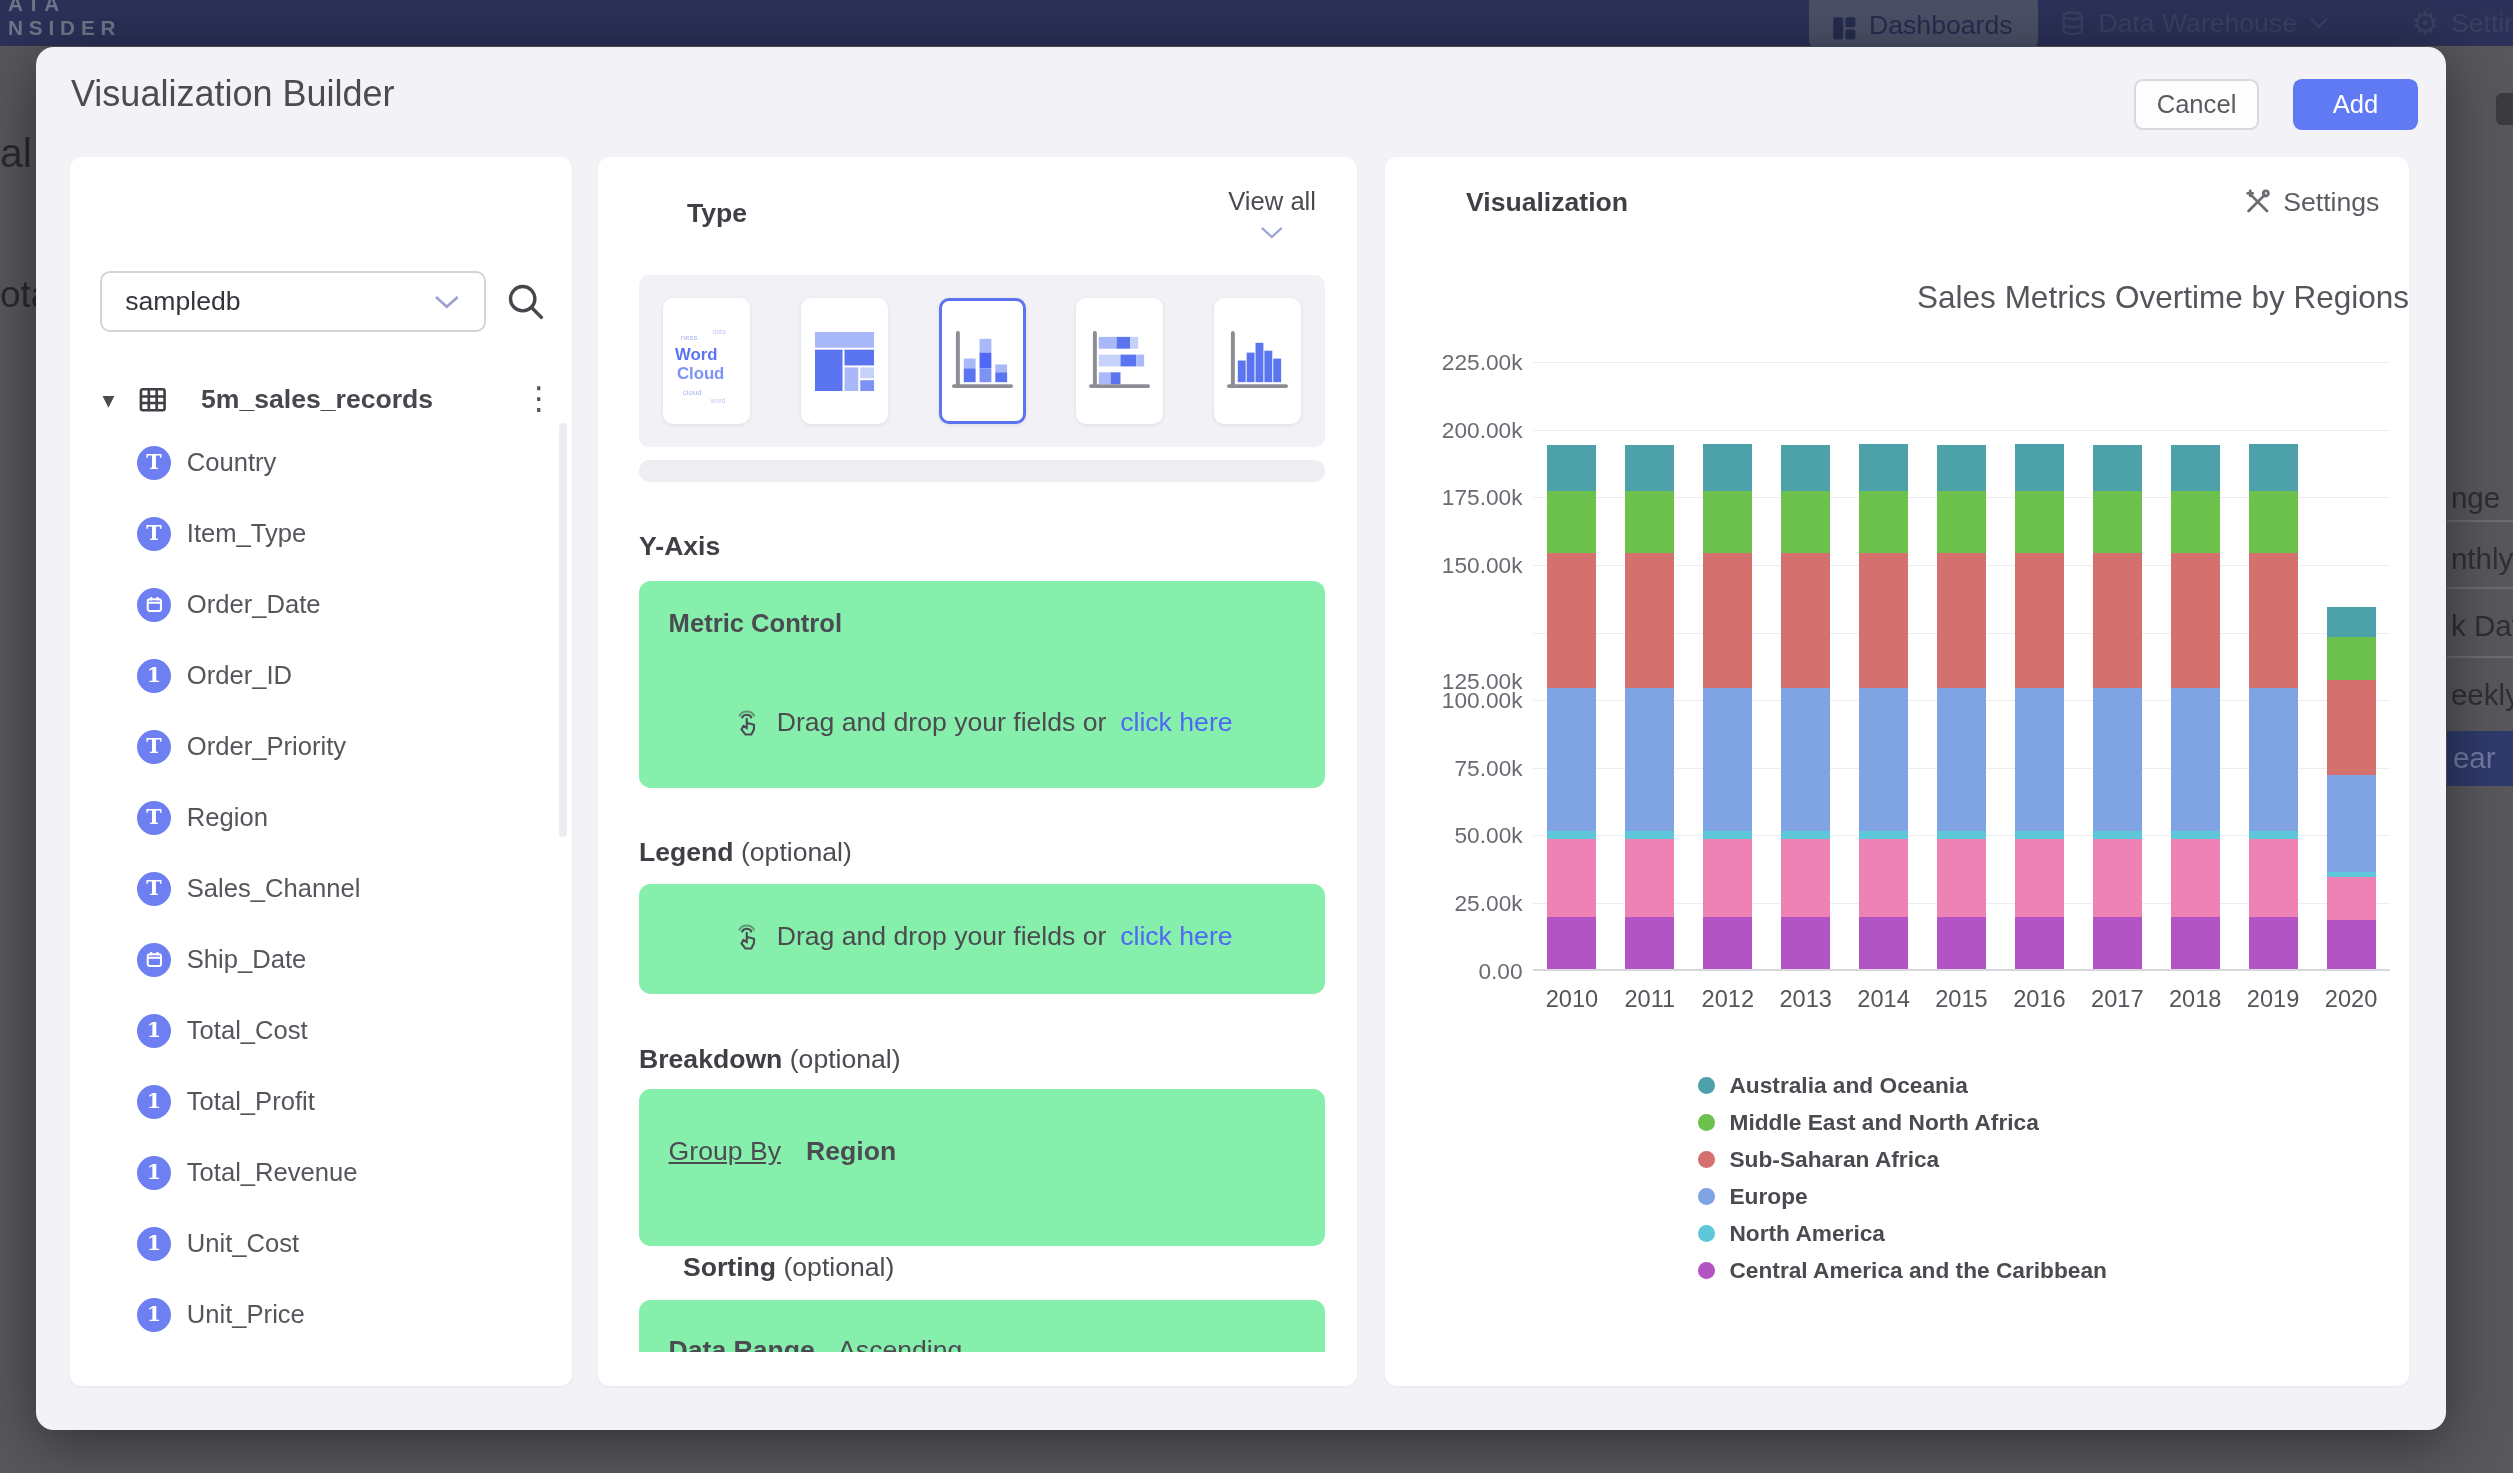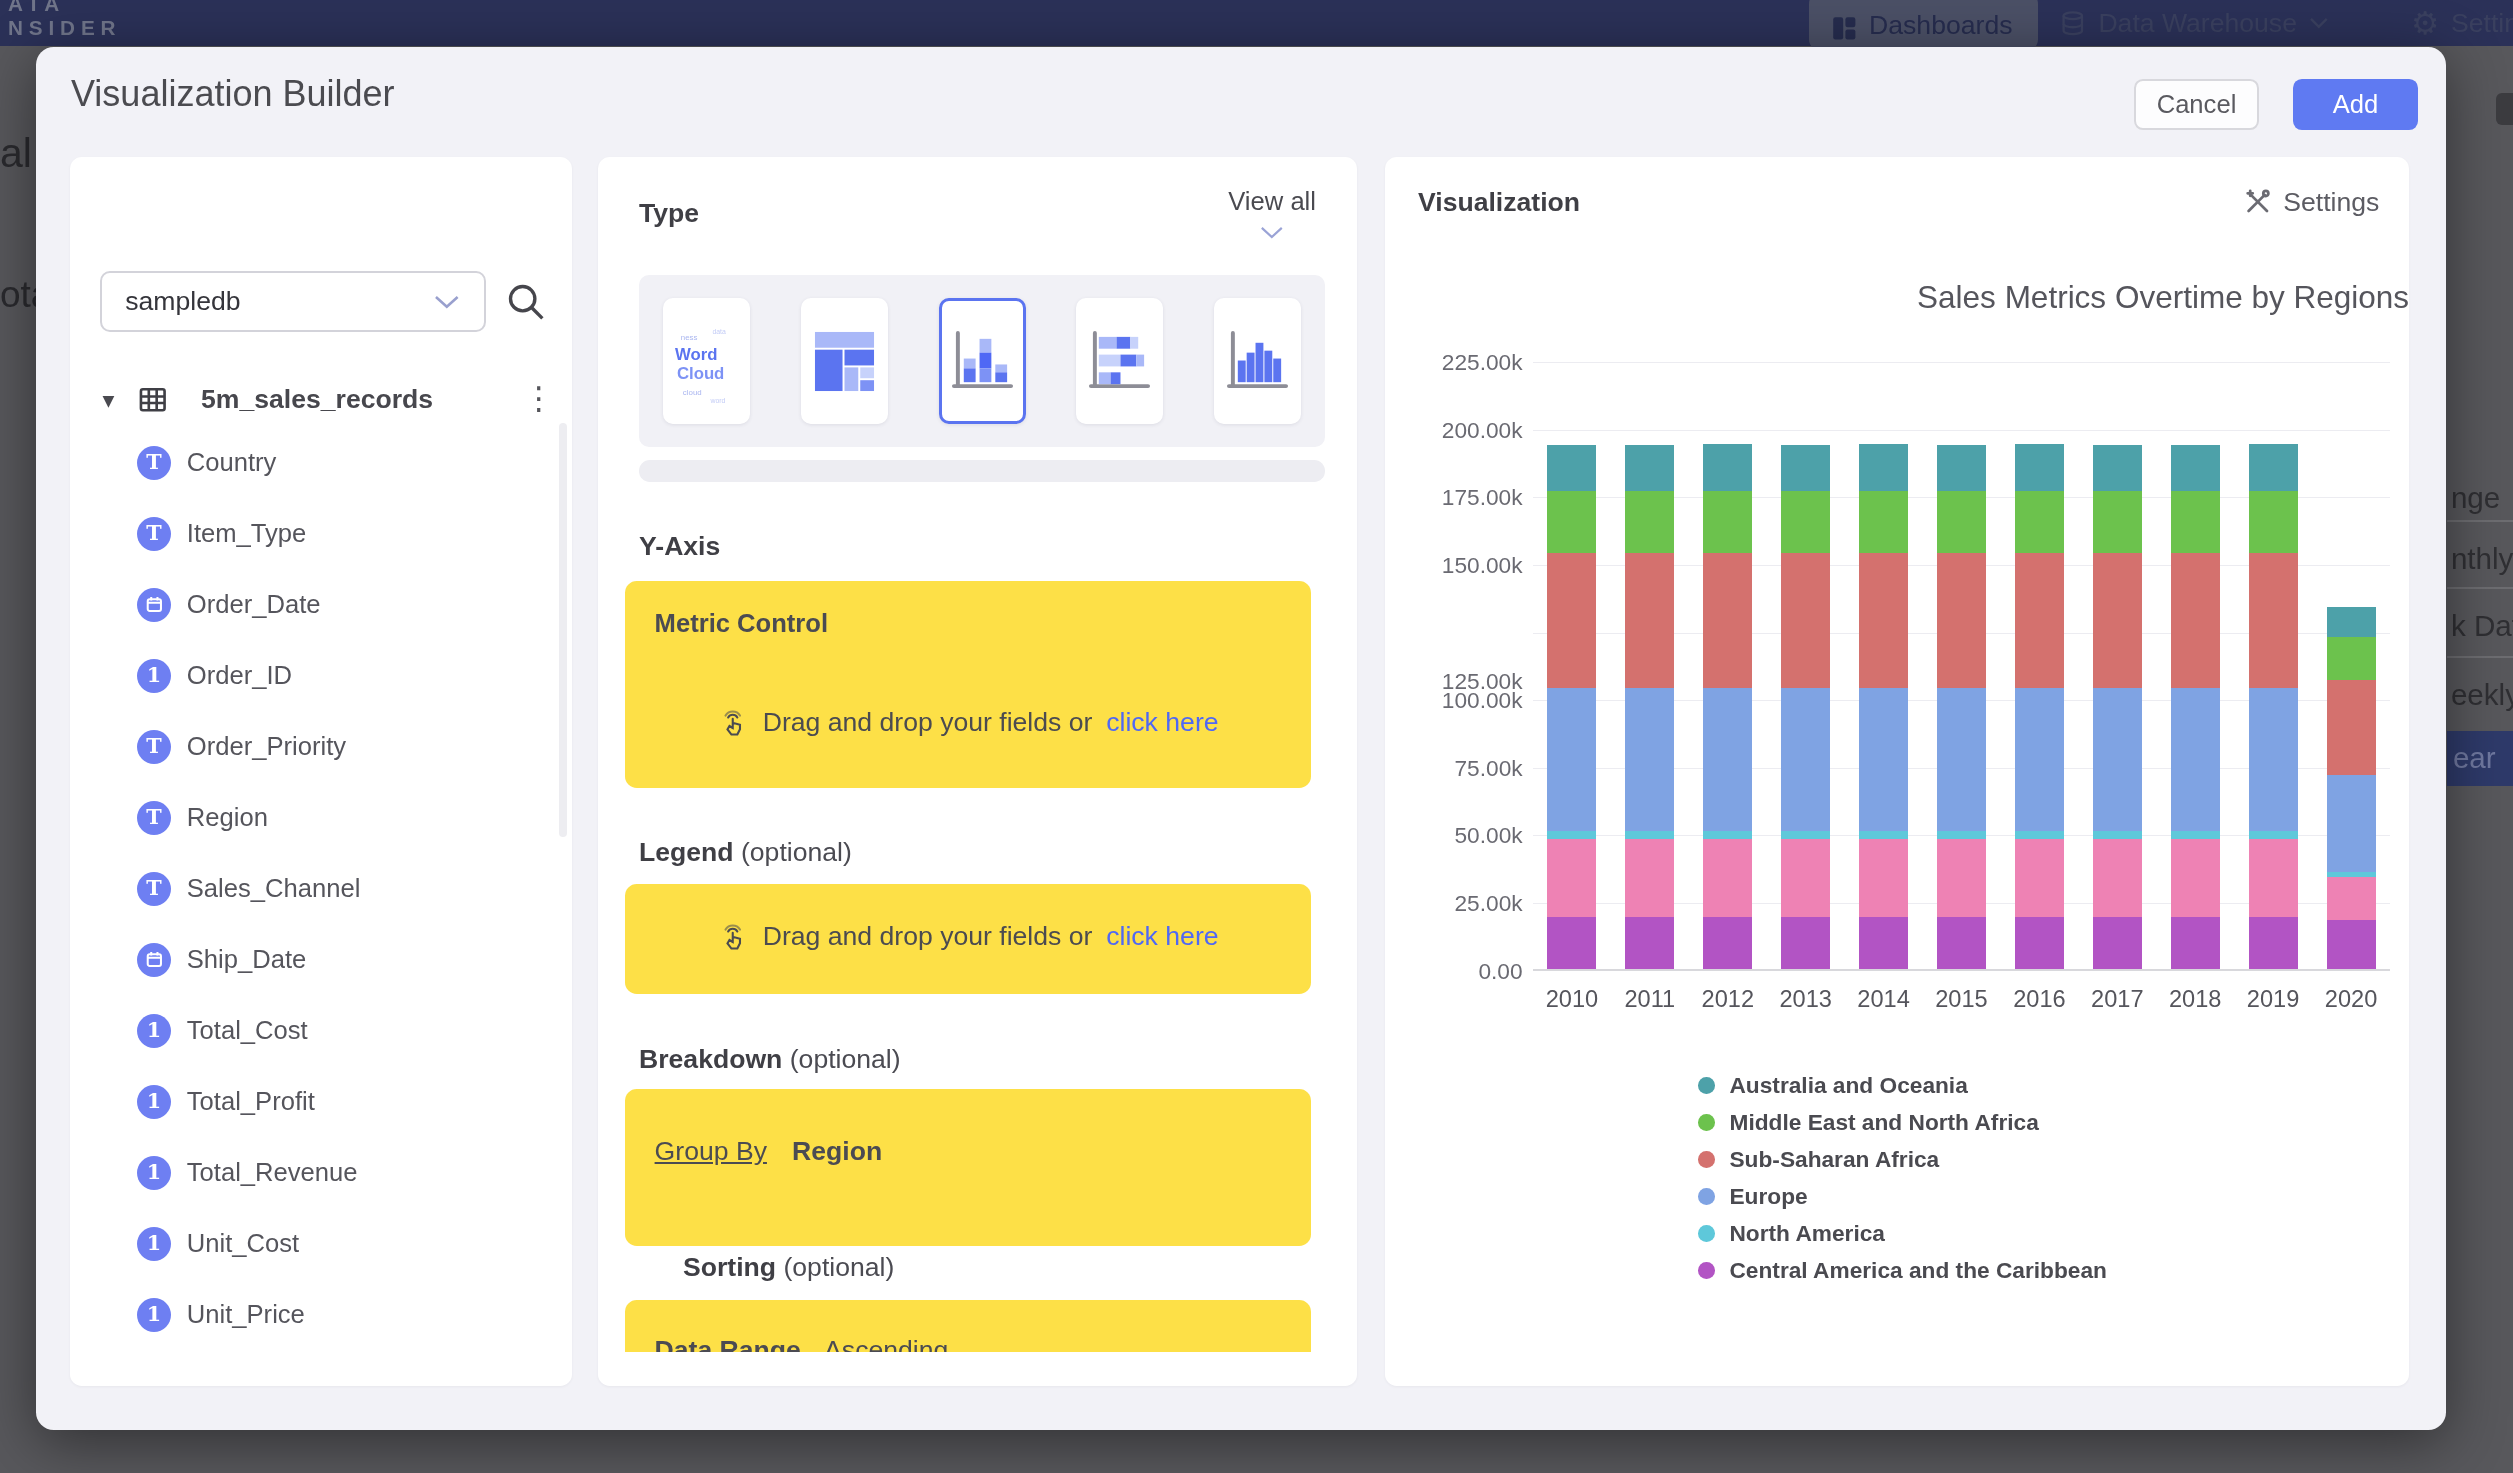--- a/index.html
+++ b/index.html
@@ -53,31 +53,31 @@
   .tree-name{position:absolute;left:111px;top:7.9px;font-size:26.6px;font-weight:bold;color:#47474d;margin-left:20px;}
   .tree-kebab{position:absolute;left:443px;top:3.9px;font-size:31.5px;color:#55555b;cursor:pointer;padding:0 9.9px;}
   .field-list{position:absolute;left:0;top:270px;width:100%;}
   .field-row{height:71px;display:flex;align-items:center;padding-left:67px;cursor:grab;}
   .field-icon{width:34px;height:34px;border-radius:50%;background:#6e7ff2;color:#fff;display:flex;align-items:center;justify-content:center;margin-right:15.8px;flex:0 0 auto;}
   .field-icon .glyph{font-family:"DejaVu Serif","Liberation Serif",serif;font-weight:bold;font-size:20.7px;line-height:1;}
   .field-label{font-size:25.6px;color:#55555c;}
   .left-scrollbar{position:absolute;left:489px;top:266px;width:7.9px;height:414px;border-radius:3.9px;background:#ededf1;}
   
   .mid-head{position:absolute;left:41px;top:29.6px;right:41px;display:flex;align-items:center;}
-  .sec-title{font-size:26.6px;font-weight:bold;color:#3f3f45;}
+  .sec-title{font-size:26.6px;font-weight:bold;color:#3f3f45;margin-left:48px;}
   .sec-optional{font-weight:normal;color:#4b4b52;}
   .view-all{margin-left:auto;display:flex;align-items:center;gap:9.9px;font-size:25.6px;color:#4a4a50;cursor:pointer;flex-direction:column;}
   .thumb-strip{position:absolute;left:41px;top:118px;width:686px;height:172px;background:#f1f1f6;border-radius:9.9px;
     display:flex;align-items:center;justify-content:space-between;padding:0 23.6px;box-sizing:border-box;overflow:hidden;}
   .thumb{width:87px;height:126px;background:#ffffff;border-radius:9.9px;box-shadow:0 1px 3.9px rgba(50,50,80,.10);
     display:flex;align-items:center;justify-content:center;cursor:pointer;box-sizing:border-box;flex:0 0 auto;}
   .thumb.selected{border:3px solid #5b74f0;}
   .h-scrollbar{position:absolute;left:41px;top:303px;width:686px;height:21.7px;background:#ededf2;border-radius:10.8px;cursor:pointer;}
   .mid-sec-label{position:absolute;left:41px;font-size:26.6px;color:#3f3f45;}
-  .drop-panel{position:absolute;left:27px;width:686px;background:#fde047;border-radius:11.8px;}
+  .drop-panel{position:absolute;left:41px;width:686px;background:#86efac;border-radius:11.8px;}
   .panel-inner-label{position:absolute;left:29.6px;top:27.6px;font-size:25.6px;font-weight:bold;color:#4b4b52;}
   .drag-row{position:absolute;left:0;width:100%;display:flex;align-items:center;justify-content:center;gap:13.8px;font-size:26.6px;color:#4b4b50;}
   .click-here{color:#4f68f5;cursor:pointer;}
   .groupby-row{position:absolute;left:29.6px;top:47px;font-size:26.6px;color:#4b4b52;}
   .groupby-label{text-decoration:underline;cursor:pointer;}
   .groupby-value{font-weight:bold;margin-left:17.7px;}
   .sort-panel{overflow:hidden;}
   .sort-row{position:absolute;left:29.6px;top:35px;font-size:26.6px;color:#4b4b52;white-space:nowrap;}
   .sort-label{font-weight:bold;}
   .sort-value{margin-left:15.8px;}

